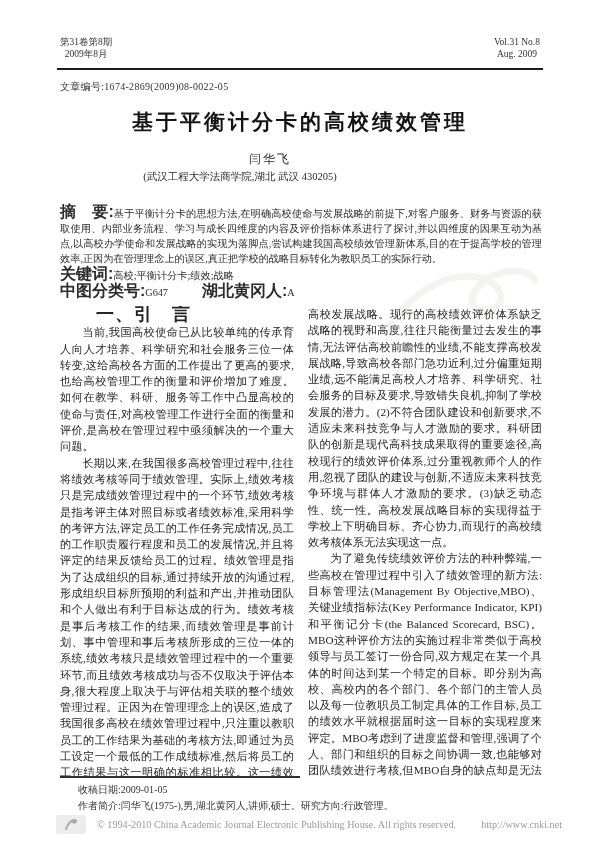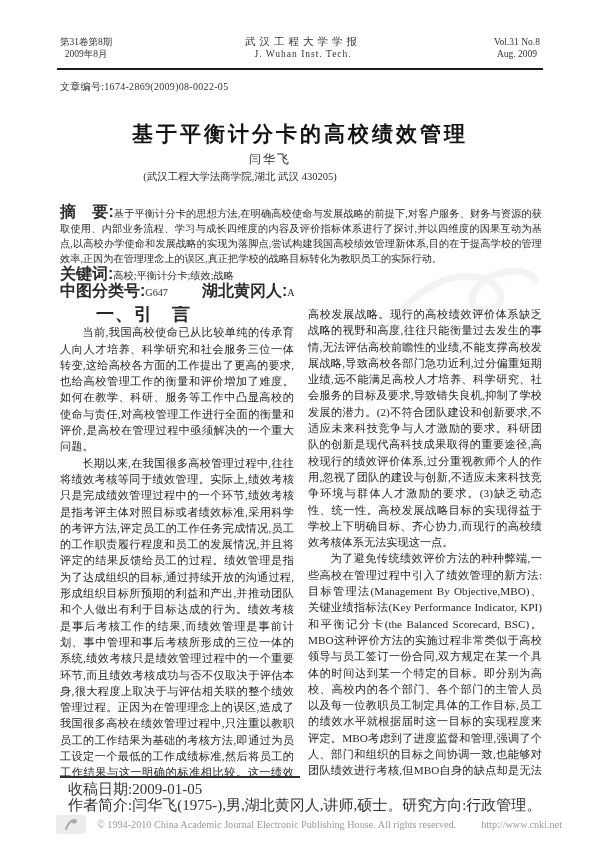--- a/index.html
+++ b/index.html
@@ -19,21 +19,21 @@
   .jheader .en-journal { letter-spacing:1px; }
   .header-rule {
     position:absolute; left:57px; top:68px; width:486px; height:2px; background:#1c1c1c;
   }
   .article-number {
     position:absolute; left:60px; top:80px; font-size:10px; color:#333; letter-spacing:.3px;
   }
   
   .paper-title {
     position:absolute; left:0; top:108px; width:600px; text-align:center;
-    font-size:21px; font-weight:bold; letter-spacing:3px; color:#141414;margin-top:12px;
+    font-size:21px; font-weight:bold; letter-spacing:3px; color:#141414;
   }
   .paper-author {
     position:absolute; left:0; top:151px; width:540px; text-align:center;
     font-size:12px; letter-spacing:2px; color:#2b2b2b;
   }
   .paper-affiliation {
     position:absolute; left:0; top:170px; width:480px; text-align:center;
     font-size:10.5px; color:#2b2b2b;
   }
   
@@ -57,22 +57,22 @@
   .col p { margin:0; text-indent:2em; }
   .sec-heading {
     font-weight:bold; font-size:18px; text-indent:2em; margin:0 0 2px 0;
     font-family:"Liberation Sans","DejaVu Sans",sans-serif; letter-spacing:1px;
   }
   
   .footnote-rule {
     position:absolute; left:60px; top:776px; width:240px; height:1.5px; background:#2e2e2e;
   }
   .footnote {
-    position:absolute; left:68px; top:782px; width:466px;
-    font-size:15px; line-height:15.5px; color:#333;font-family:Liberation Serif, serif;
+    position:absolute; left:78px; top:782px; width:466px;
+    font-size:10px; line-height:15.5px; color:#333;font-family:Liberation Serif, serif;
   }
   .footnote div { white-space:nowrap; }
   
   .page-footer {
     position:absolute; left:56px; top:815px; width:520px;
     display:flex; align-items:center; gap:11px;
     font-size:10.2px; color:#9a9a9a; white-space:nowrap;
   }
   .cnki-logo {
     width:30px; height:19px; background:#ececec; border-radius:3px;
@@ -87,24 +87,20 @@
 </style>
 </head>
 <body>
 
 <div class="page">
 
   <div class="jheader">
     <div class="blk">
       <div>第31卷第8期</div>
       <div>2009年8月</div>
-    </div>
-    <div class="blk">
-      <div class="cn-journal">武汉工程大学学报</div>
-      <div class="en-journal">J.  Wuhan  Inst.  Tech.</div>
     </div>
     <div class="blk">
       <div>Vol.31  No.8</div>
       <div>Aug.  2009</div>
     </div>
   </div>
   <div class="header-rule"></div>
 
   <div class="article-number">文章编号:1674-2869(2009)08-0022-05</div>
 

